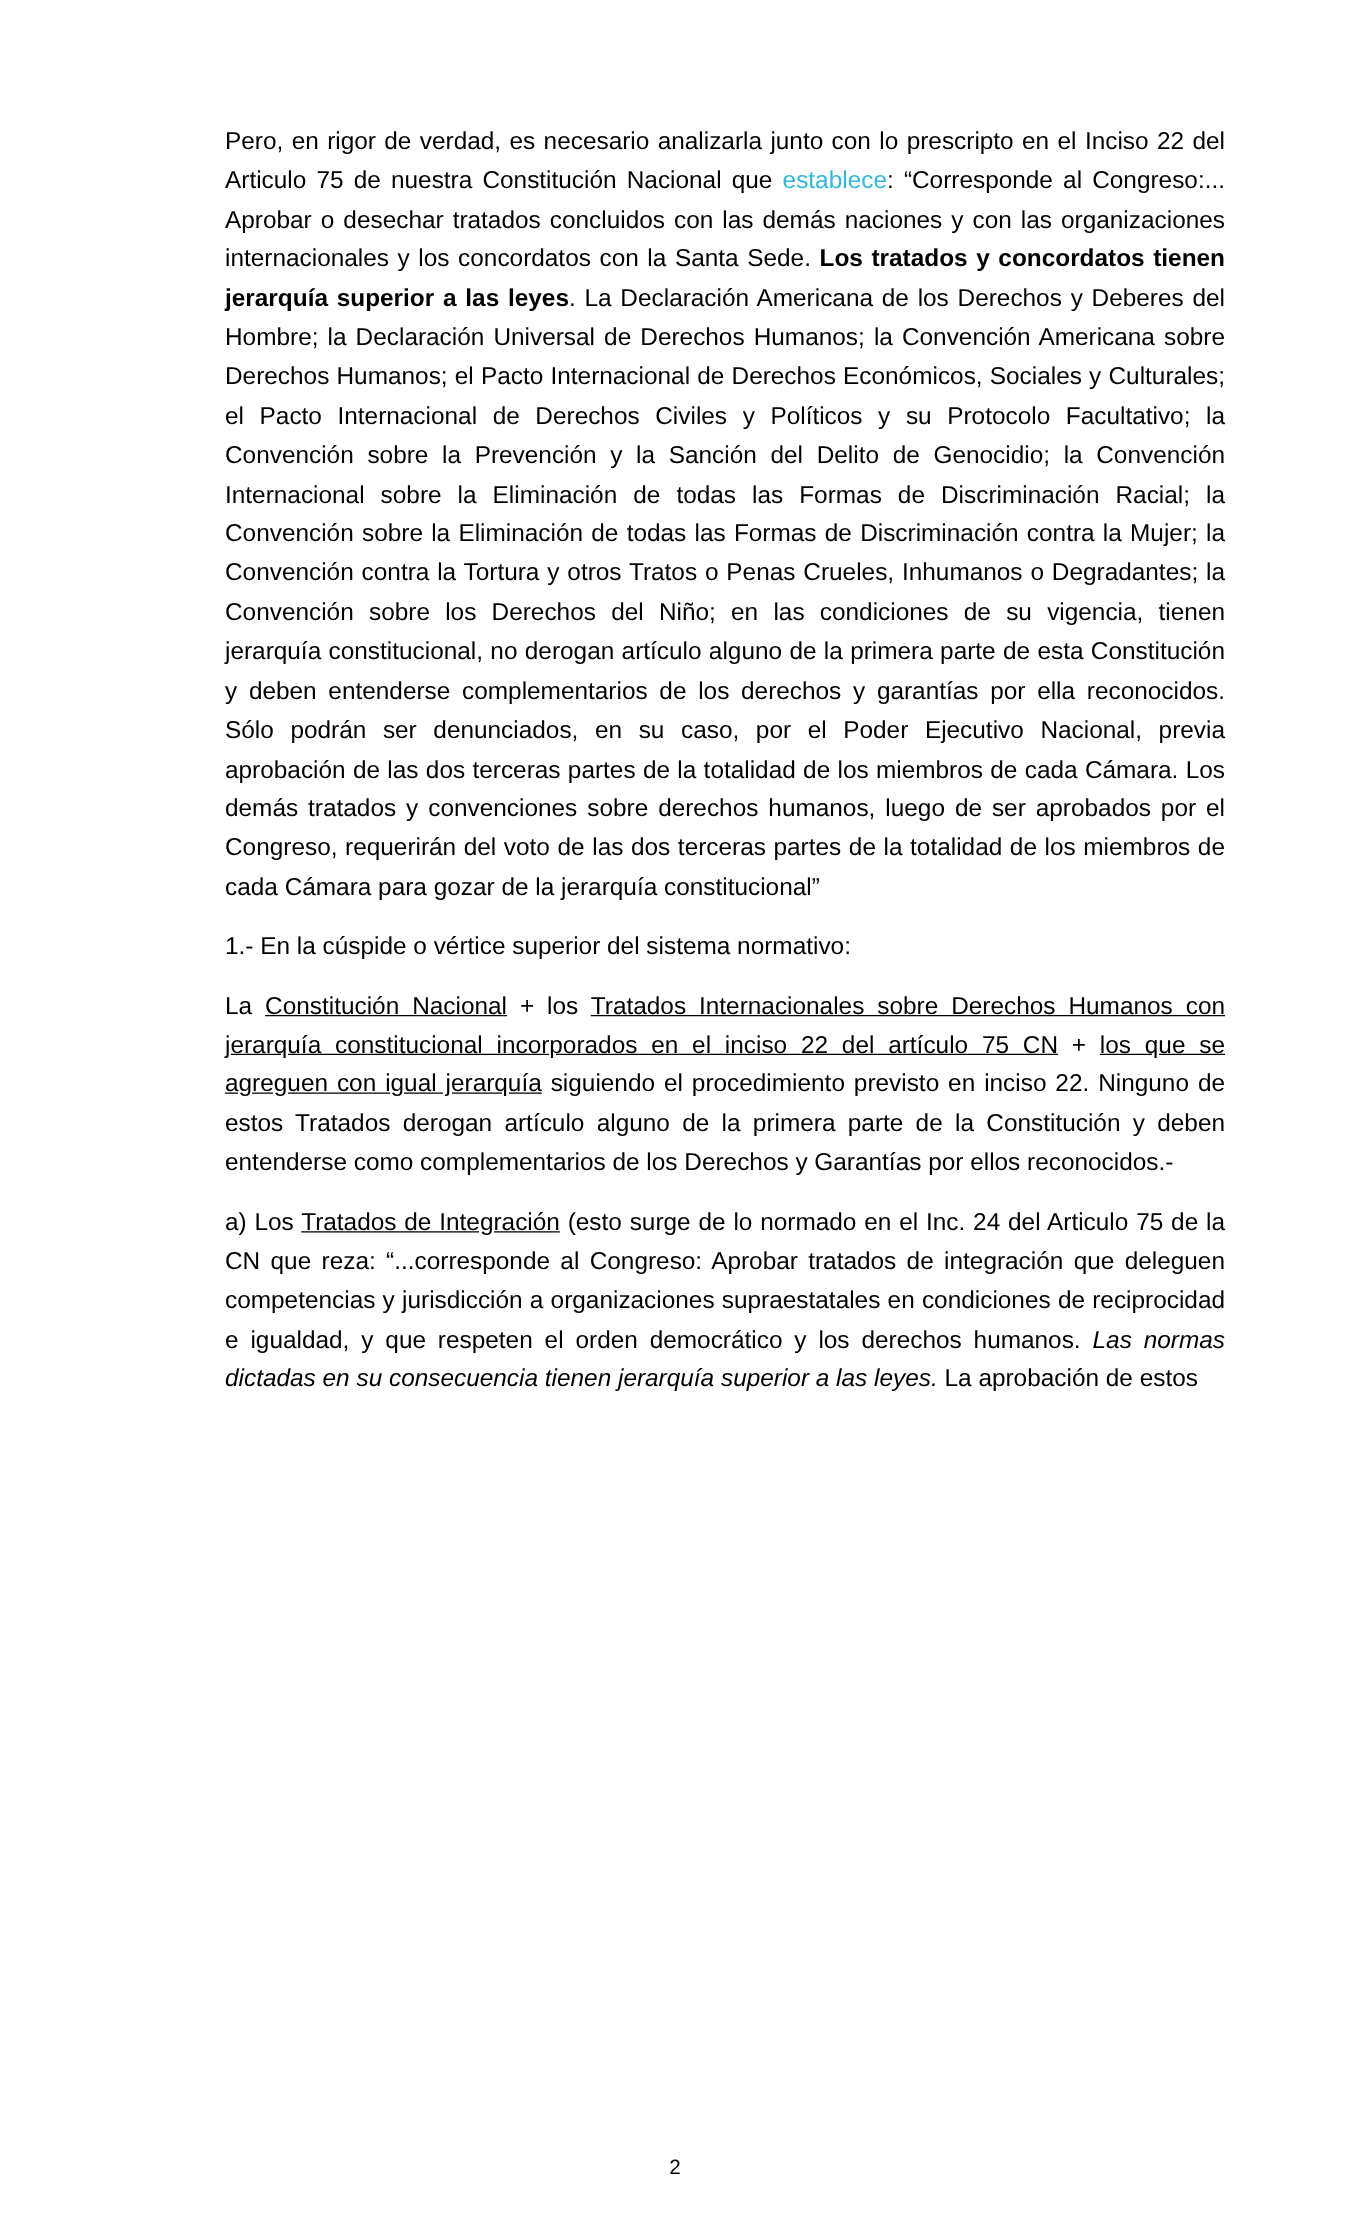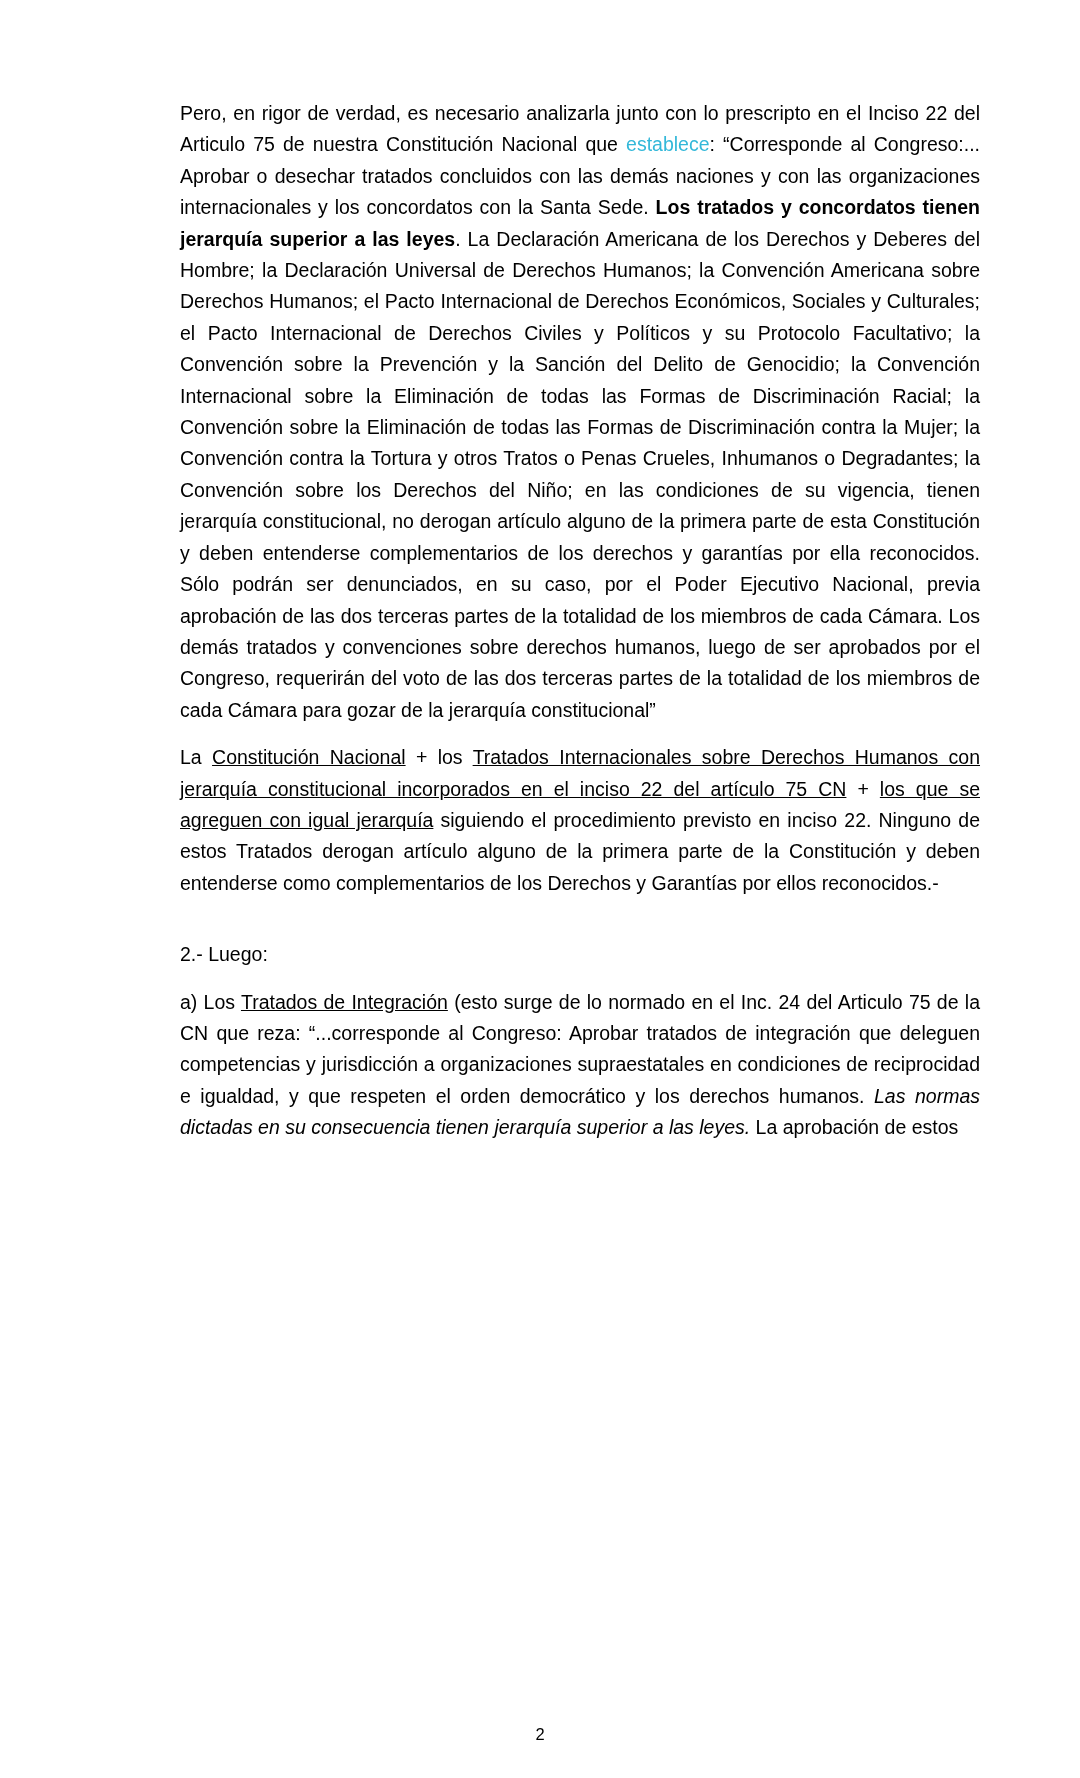--- a/index.html
+++ b/index.html
@@ -54,24 +54,24 @@
 </head>
 <body>
 
 <div class="page">
 
   <main class="content">
 
     <p class="para"><span>Pero, en rigor de verdad, es necesario analizarla junto con lo prescripto en el Inciso 22 del Articulo 75 de nuestra Constitución Nacional que </span><a class="link">establece</a><span>: “Corresponde al Congreso:... Aprobar o desechar tratados concluidos con las demás naciones y con las organizaciones internacionales y los concordatos con la Santa Sede. </span><span class="b">Los tratados y concordatos tienen jerarquía superior a las leyes</span><span>. La Declaración Americana de los Derechos y Deberes del Hombre; la Declaración Universal de Derechos Humanos; la Convención Americana sobre Derechos Humanos; el Pacto Internacional de Derechos Económicos, Sociales y Culturales; el Pacto Internacional de Derechos Civiles y Políticos y su Protocolo Facultativo; la Convención sobre la Prevención y la Sanción del Delito de Genocidio; la Convención Internacional sobre la Eliminación de todas las Formas de Discriminación Racial; la Convención sobre la Eliminación de todas las Formas de Discriminación contra la Mujer; la Convención contra la Tortura y otros Tratos o Penas Crueles, Inhumanos o Degradantes; la Convención sobre los Derechos del Niño; en las condiciones de su vigencia, tienen jerarquía constitucional, no derogan artículo alguno de la primera parte de esta Constitución y deben entenderse complementarios de los derechos y garantías por ella reconocidos. Sólo podrán ser denunciados, en su caso, por el Poder Ejecutivo Nacional, previa aprobación de las dos terceras partes de la totalidad de los miembros de cada Cámara. Los demás tratados y convenciones sobre derechos humanos, luego de ser aprobados por el Congreso, requerirán del voto de las dos terceras partes de la totalidad de los miembros de cada Cámara para gozar de la jerarquía constitucional”</span></p>
 
 
+    <p class="para">1.- En la cúspide o vértice superior del sistema normativo:</p>
 
     <p class="para"><span>La </span><span class="u">Constitución Nacional</span><span> + los </span><span class="u">Tratados Internacionales sobre Derechos Humanos con jerarquía constitucional incorporados en el inciso 22 del artículo 75 CN</span><span> + </span><span class="u">los que se agreguen con igual jerarquía</span><span> siguiendo el procedimiento previsto en inciso 22. Ninguno de estos Tratados derogan artículo alguno de la primera parte de la Constitución y deben entenderse como complementarios de los Derechos y Garantías por ellos reconocidos.-</span></p>
 
-    <p class="para gap-top">2.- Luego:</p>
 
     <p class="para"><span>a) Los </span><span class="u">Tratados de Integración</span><span> (esto surge de lo normado en el Inc. 24 del Articulo 75 de la CN que reza: “...corresponde al Congreso: Aprobar tratados de integración que deleguen competencias y jurisdicción a organizaciones supraestatales en condiciones de reciprocidad e igualdad, y que respeten el orden democrático y los derechos humanos. </span><span class="i">Las normas dictadas en su consecuencia tienen jerarquía superior a las leyes.</span><span> La aprobación de estos</span></p>
 
   </main>
 
   <footer class="footer">
     <span>2</span>
   </footer>
 
 </div>

